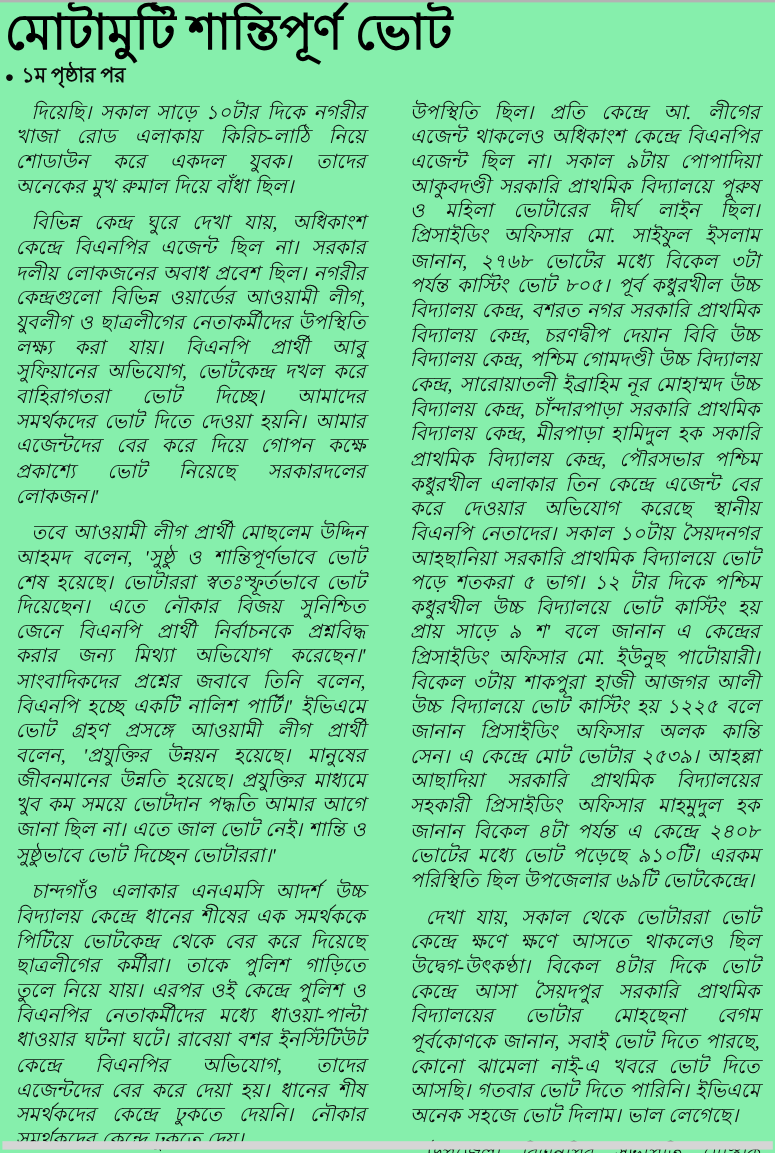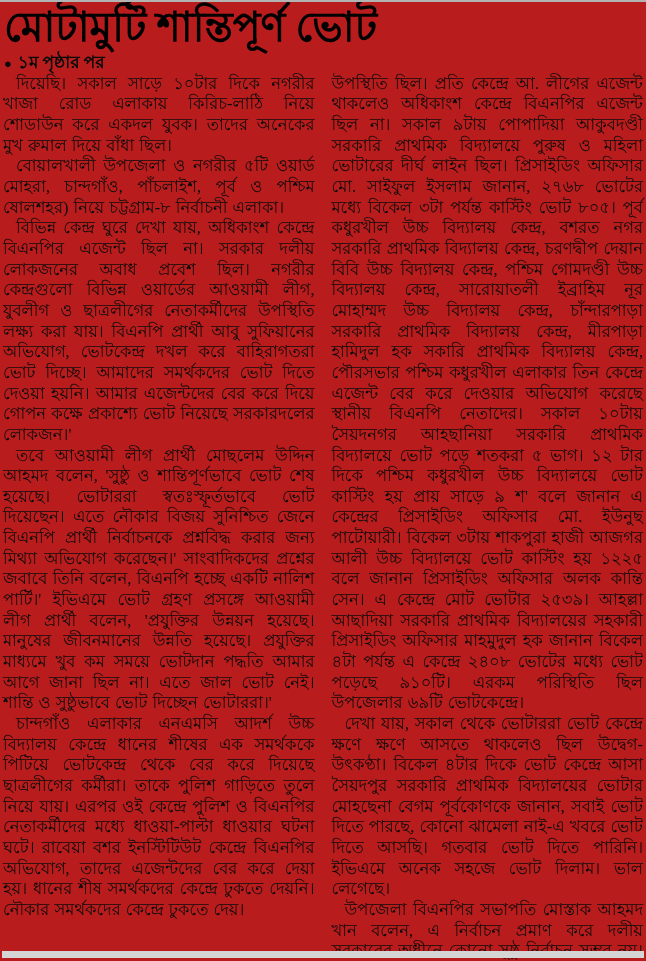--- a/index.html
+++ b/index.html
@@ -4,21 +4,21 @@
 <style>
   html, body {
     margin: 0;
     padding: 0;
     background: #ffffff;
   }
   #page {
     position: relative;
     width: 646px;
     height: 961px;
-    background: #b91c1c;
+    background: #86efac;
     overflow: hidden;
     font-family: "Liberation Serif", "DejaVu Serif", serif;
     color: #0a0a0a;
   }
   .top-rule {
     position: absolute;
     top: 0;
     left: 0;
     width: 100%;
     height: 2px;
@@ -52,27 +52,28 @@
     display: flex;
     gap: 17px;
     padding: 0 3px;
   }
   .col {
     width: 3030px;
     flex: 1 1 0;
     min-width: 0;
   }
   .col p {
-    margin: 0;
+    margin: 10px;
     font-size: 16.4px;
     line-height: 20.65px;
     text-align: justify;
     text-indent: 13px;
     word-spacing: 1px;
     color: #0b0b0b;
+    font-style: italic;
   }
   .col p.no-indent {
     text-indent: 0;
   }
   .bottom-rule {
     position: absolute;
     left: 2px;
     right: 2px;
     bottom: 3px;
     height: 7px;
@@ -88,21 +89,20 @@
   <h1 class="headline">মোটামুটি শান্তিপূর্ণ ভোট</h1>
 
   <div class="continuation">
     <span class="bullet">●</span>
     <span>১ম পৃষ্ঠার পর</span>
   </div>
 
   <div class="columns">
     <div class="col">
       <p>দিয়েছি। সকাল সাড়ে ১০টার দিকে নগরীর খাজা রোড এলাকায় কিরিচ-লাঠি নিয়ে শোডাউন করে একদল যুবক। তাদের অনেকের মুখ রুমাল দিয়ে বাঁধা ছিল।</p>
-      <p>বোয়ালখালী উপজেলা ও নগরীর ৫টি ওয়ার্ড মোহরা, চান্দগাঁও, পাঁচলাইশ, পূর্ব ও পশ্চিম ষোলশহর) নিয়ে চট্টগ্রাম-৮ নির্বাচনী এলাকা।</p>
       <p>বিভিন্ন কেন্দ্র ঘুরে দেখা যায়, অধিকাংশ কেন্দ্রে বিএনপির এজেন্ট ছিল না। সরকার দলীয় লোকজনের অবাধ প্রবেশ ছিল। নগরীর কেন্দ্রগুলো বিভিন্ন ওয়ার্ডের আওয়ামী লীগ, যুবলীগ ও ছাত্রলীগের নেতাকর্মীদের উপস্থিতি লক্ষ্য করা যায়। বিএনপি প্রার্থী আবু সুফিয়ানের অভিযোগ, ভোটকেন্দ্র দখল করে বাহিরাগতরা ভোট দিচ্ছে। আমাদের সমর্থকদের ভোট দিতে দেওয়া হয়নি। আমার এজেন্টদের বের করে দিয়ে গোপন কক্ষে প্রকাশ্যে ভোট নিয়েছে সরকারদলের লোকজন।'</p>
       <p>তবে আওয়ামী লীগ প্রার্থী মোছলেম উদ্দিন আহমদ বলেন, 'সুষ্ঠু ও শান্তিপূর্ণভাবে ভোট শেষ হয়েছে। ভোটাররা স্বতঃস্ফূর্তভাবে ভোট দিয়েছেন। এতে নৌকার বিজয় সুনিশ্চিত জেনে বিএনপি প্রার্থী নির্বাচনকে প্রশ্নবিদ্ধ করার জন্য মিথ্যা অভিযোগ করেছেন।' সাংবাদিকদের প্রশ্নের জবাবে তিনি বলেন, বিএনপি হচ্ছে একটি নালিশ পার্টি।' ইভিএমে ভোট গ্রহণ প্রসঙ্গে আওয়ামী লীগ প্রার্থী বলেন, 'প্রযুক্তির উন্নয়ন হয়েছে। মানুষের জীবনমানের উন্নতি হয়েছে। প্রযুক্তির মাধ্যমে খুব কম সময়ে ভোটদান পদ্ধতি আমার আগে জানা ছিল না। এতে জাল ভোট নেই। শান্তি ও সুষ্ঠুভাবে ভোট দিচ্ছেন ভোটাররা।'</p>
       <p>চান্দগাঁও এলাকার এনএমসি আদর্শ উচ্চ বিদ্যালয় কেন্দ্রে ধানের শীষের এক সমর্থককে পিটিয়ে ভোটকেন্দ্র থেকে বের করে দিয়েছে ছাত্রলীগের কর্মীরা। তাকে পুলিশ গাড়িতে তুলে নিয়ে যায়। এরপর ওই কেন্দ্রে পুলিশ ও বিএনপির নেতাকর্মীদের মধ্যে ধাওয়া-পাল্টা ধাওয়ার ঘটনা ঘটে। রাবেয়া বশর ইনস্টিটিউট কেন্দ্রে বিএনপির অভিযোগ, তাদের এজেন্টদের বের করে দেয়া হয়। ধানের শীষ সমর্থকদের কেন্দ্রে ঢুকতে দেয়নি। নৌকার সমর্থকদের কেন্দ্রে ঢুকতে দেয়।</p>
 
     </div>
     <div class="col">
       <p class="no-indent">উপস্থিতি ছিল। প্রতি কেন্দ্রে আ. লীগের এজেন্ট থাকলেও অধিকাংশ কেন্দ্রে বিএনপির এজেন্ট ছিল না। সকাল ৯টায় পোপাদিয়া আকুবদণ্ডী সরকারি প্রাথমিক বিদ্যালয়ে পুরুষ ও মহিলা ভোটারের দীর্ঘ লাইন ছিল। প্রিসাইডিং অফিসার মো. সাইফুল ইসলাম জানান, ২৭৬৮ ভোটের মধ্যে বিকেল ৩টা পর্যন্ত কাস্টিং ভোট ৮০৫। পূর্ব কধুরখীল উচ্চ বিদ্যালয় কেন্দ্র, বশরত নগর সরকারি প্রাথমিক বিদ্যালয় কেন্দ্র, চরণদ্বীপ দেয়ান বিবি উচ্চ বিদ্যালয় কেন্দ্র, পশ্চিম গোমদণ্ডী উচ্চ বিদ্যালয় কেন্দ্র, সারোয়াতলী ইব্রাহিম নূর মোহাম্মদ উচ্চ বিদ্যালয় কেন্দ্র, চাঁন্দারপাড়া সরকারি প্রাথমিক বিদ্যালয় কেন্দ্র, মীরপাড়া হামিদুল হক সকারি প্রাথমিক বিদ্যালয় কেন্দ্র, পৌরসভার পশ্চিম কধুরখীল এলাকার তিন কেন্দ্রে এজেন্ট বের করে দেওয়ার অভিযোগ করেছে স্থানীয় বিএনপি নেতাদের। সকাল ১০টায় সৈয়দনগর আহছানিয়া সরকারি প্রাথমিক বিদ্যালয়ে ভোট পড়ে শতকরা ৫ ভাগ। ১২ টার দিকে পশ্চিম কধুরখীল উচ্চ বিদ্যালয়ে ভোট কাস্টিং হয় প্রায় সাড়ে ৯ শ' বলে জানান এ কেন্দ্রের প্রিসাইডিং অফিসার মো. ইউনুছ পাটোয়ারী। বিকেল ৩টায় শাকপুরা হাজী আজগর আলী উচ্চ বিদ্যালয়ে ভোট কাস্টিং হয় ১২২৫ বলে জানান প্রিসাইডিং অফিসার অলক কান্তি সেন। এ কেন্দ্রে মোট ভোটার ২৫৩৯। আহল্লা আছাদিয়া সরকারি প্রাথমিক বিদ্যালয়ের সহকারী প্রিসাইডিং অফিসার মাহমুদুল হক জানান বিকেল ৪টা পর্যন্ত এ কেন্দ্রে ২৪০৮ ভোটের মধ্যে ভোট পড়েছে ৯১০টি। এরকম পরিস্থিতি ছিল উপজেলার ৬৯টি ভোটকেন্দ্রে।</p>
       <p>দেখা যায়, সকাল থেকে ভোটাররা ভোট কেন্দ্রে ক্ষণে ক্ষণে আসতে থাকলেও ছিল উদ্বেগ-উৎকণ্ঠা। বিকেল ৪টার দিকে ভোট কেন্দ্রে আসা সৈয়দপুর সরকারি প্রাথমিক বিদ্যালয়ের ভোটার মোহছেনা বেগম পূর্বকোণকে জানান, সবাই ভোট দিতে পারছে, কোনো ঝামেলা নাই-এ খবরে ভোট দিতে আসছি। গতবার ভোট দিতে পারিনি। ইভিএমে অনেক সহজে ভোট দিলাম। ভাল লেগেছে।</p>
       <p>উপজেলা বিএনপির সভাপতি মোস্তাক আহমদ খান বলেন, এ নির্বাচন প্রমাণ করে দলীয় সরকারের অধীনে কোনো সুষ্ঠু নির্বাচন সম্ভব নয়। কেউ নিজের পছন্দের প্রার্থীকে ভোট দিতে পারেননি। বিভিন্ন কেন্দ্রে ধানের শীষের এজেন্ট বের করে দেয়া হয়েছে। শতাধিক নেতাকর্মীকে হেনস্তা করা হয়েছে। প্রহসনের নির্বাচন বোয়ালখালীর জনগণ প্রত্যাখান করেছে।</p>
 

